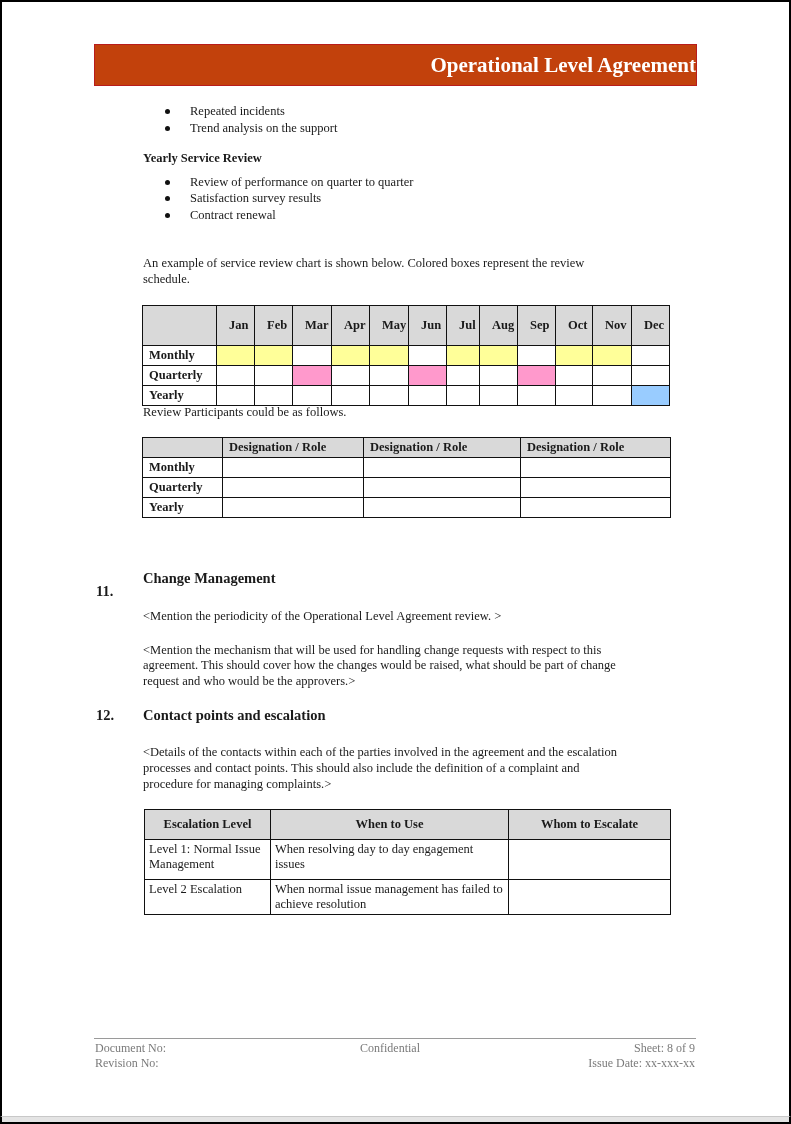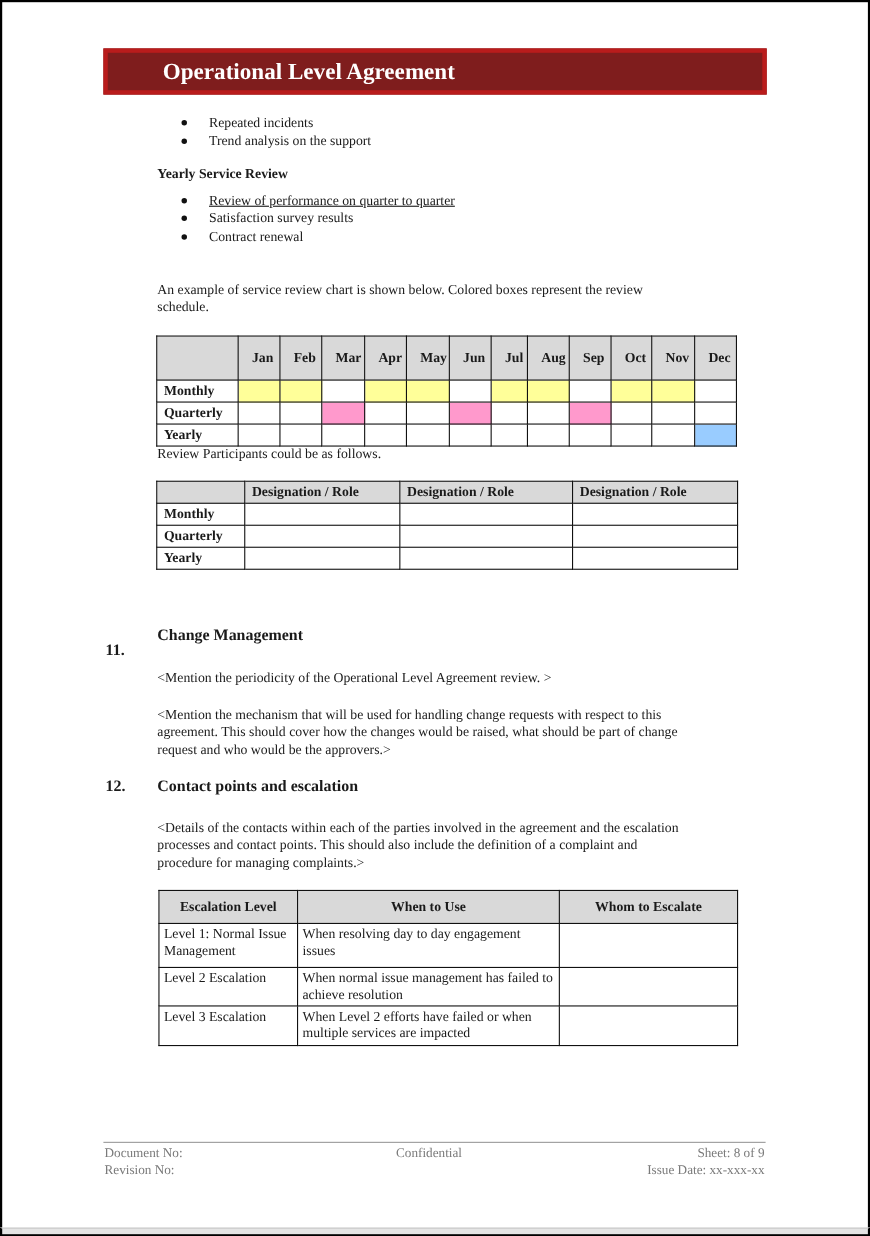--- a/index.html
+++ b/index.html
@@ -1,21 +1,21 @@
 <!DOCTYPE html>
 <html><head>
 <meta charset="utf-8">
 <style>
   * { box-sizing: border-box; margin: 0; padding: 0; }
   html, body { width: 791px; height: 1124px; background: #ffffff; overflow: hidden; }
   body { font-family: "DejaVu Serif", "Liberation Serif", serif; color: #1a1a1a; position: relative; }
   .page { position: absolute; left: 0; top: 0; width: 791px; height: 1124px; border: 2px solid #000; border-bottom: none; background: #fff; }
   .bottom-strip { position: absolute; left: 0; top: 1116px; width: 791px; height: 8px; background: #e4e4e4; border-top: 1px solid #c8c8c8; border-left: 2px solid #000; border-right: 2px solid #000; border-bottom: 2px solid #000; }
 
-  .header-band { position: absolute; left: 94px; top: 44px; width: 603px; height: 42px; background: #7f1d1d; border: 4px solid #b91c1c; display: flex; align-items: center; justify-content: flex-start; }
+  .header-band { position: absolute; left: 94px; top: 44px; width: 603px; height: 42px; background: #c2410c; border: 1px solid #b91c1c; display: flex; align-items: center; justify-content: flex-end; }
   .header-band span { color: #ffffff; font-family: "Liberation Serif", "DejaVu Serif", serif; font-weight: bold; font-size: 21px; padding-left: 50px; }
 
   .abs { position: absolute; }
   .txt { font-family: "Liberation Serif", "DejaVu Serif", serif; font-size: 12.5px; line-height: 16px; color: #1a1a1a; white-space: nowrap; }
   .bullet-row { position: absolute; left: 165px; display: flex; align-items: center; height: 16px; }
   .bullet-dot { width: 5px; height: 5px; border-radius: 50%; background: #111; margin-right: 20px; }
   .bold { font-weight: bold; }
 
   table { border-collapse: collapse; position: absolute; table-layout: fixed; }
   td, th { border: 1px solid #111; font-family: "Liberation Serif", "DejaVu Serif", serif; font-size: 12.5px; padding: 0 6px; }
@@ -52,21 +52,21 @@
 <div class="bullet-row" style="top:103px;">
   <span class="bullet-dot"></span>
   <span class="txt">Repeated incidents</span>
 </div>
 <div class="bullet-row" style="top:120px;">
   <span class="bullet-dot"></span>
   <span class="txt">Trend analysis on the support</span>
 </div>
 
 <div class="abs txt bold" style="left:143px; top:150px;">Yearly Service Review</div>
-<div class="bullet-row" style="top:174px;text-decoration:underline;">
+<div class="bullet-row" style="top:174px;">
   <span class="bullet-dot"></span>
   <span class="txt">Review of performance on quarter to quarter</span>
 </div>
 <div class="bullet-row" style="top:190px;">
   <span class="bullet-dot"></span>
   <span class="txt">Satisfaction survey results</span>
 </div>
 <div class="bullet-row" style="top:207px;">
   <span class="bullet-dot"></span>
   <span class="txt">Contract renewal</span>
@@ -220,25 +220,20 @@
   <tr style="height:40px;margin-top:42px;">
     <td>Level 1: Normal Issue Management</td>
     <td>When resolving day to day engagement issues</td>
     <td></td>
   </tr>
   <tr style="height:35px;">
     <td>Level 2 Escalation</td>
     <td>When normal issue management has failed to achieve resolution</td>
     <td></td>
   </tr>
-  <tr style="height:36px;">
-    <td>Level 3 Escalation</td>
-    <td>When Level 2 efforts have failed or when multiple services are impacted</td>
-    <td></td>
-  </tr>
 </tbody>
   </table>
 
 <div class="footer-line"></div>
 <div class="foot" style="left:95px; top:1041px;text-align:center;">Document No:</div>
 <div class="foot" style="left:95px; top:1056px;">Revision No:</div>
 <div class="foot" style="left:360px; top:1041px;">Confidential</div>
 <div class="foot" style="right:96px; top:1041px;">Sheet: 8 of 9</div>
 <div class="foot" style="right:96px; top:1056px;">Issue Date: xx-xxx-xx</div>
 

